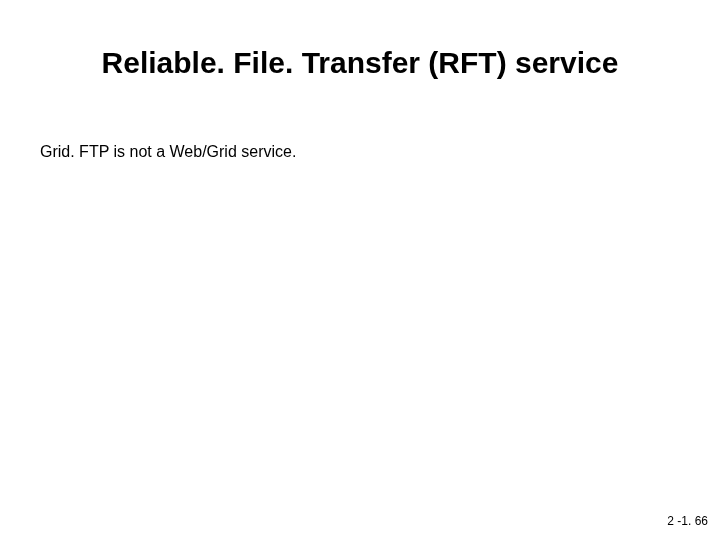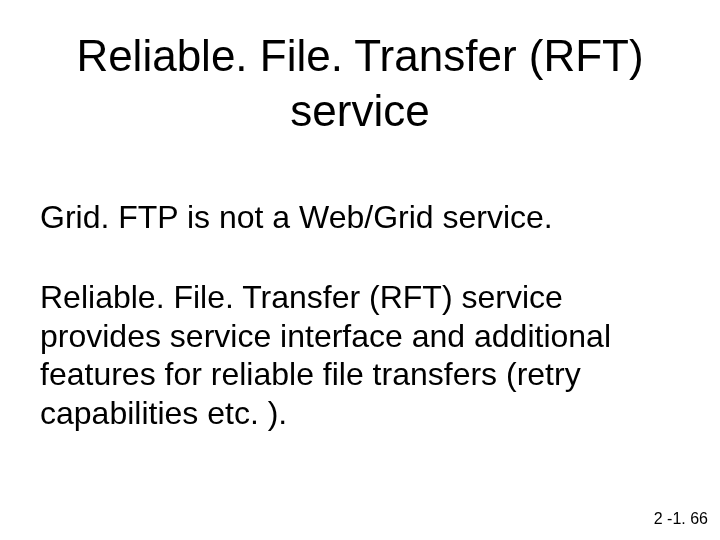--- a/index.html
+++ b/index.html
@@ -1,22 +1,21 @@
 <!DOCTYPE html>
 <html><head>
 <meta charset="utf-8">
 <style>
   * { margin: 0; padding: 0; box-sizing: border-box; }
   html, body { width: 720px; height: 540px; background: #fff; font-family: Arial, Helvetica, sans-serif; color: #000; }
   .slide { position: relative; width: 720px; height: 540px; padding: 28px 40px 40px 40px; }
-  .title { font-size: 44px; font-weight: 400; text-align: center; line-height: 1.25; margin: 0 auto 60px auto; max-width: 640px; }
-  .para { font-size: 32px; line-height: 1.2; margin-bottom: 42px; margin-top: 14px; }
-  .footer { position: absolute; right: 12px; bottom: 12px; font-size: 16px; }
+  .title { font-size: 30px; font-weight: 700; text-align: center; line-height: 1.25; margin: 16px auto 60px auto; max-width: 640px; }
+  .para { font-size: 16px; line-height: 1.2; margin-bottom: 42px; margin-top: 14px; }
+  .footer { position: absolute; right: 12px; bottom: 12px; font-size: 12px; }
 </style>
 </head>
 <body>
 
 <div class="slide">
   <h1 class="title">Reliable. File. Transfer (RFT) service</h1>
   <p class="para">Grid. FTP is not a Web/Grid service.</p>
-  <p class="para">Reliable. File. Transfer (RFT) service provides service interface and additional features for reliable file transfers (retry capabilities etc. ).</p>
   <div class="footer">2 -1. 66</div>
 </div>
 
 </body></html>

